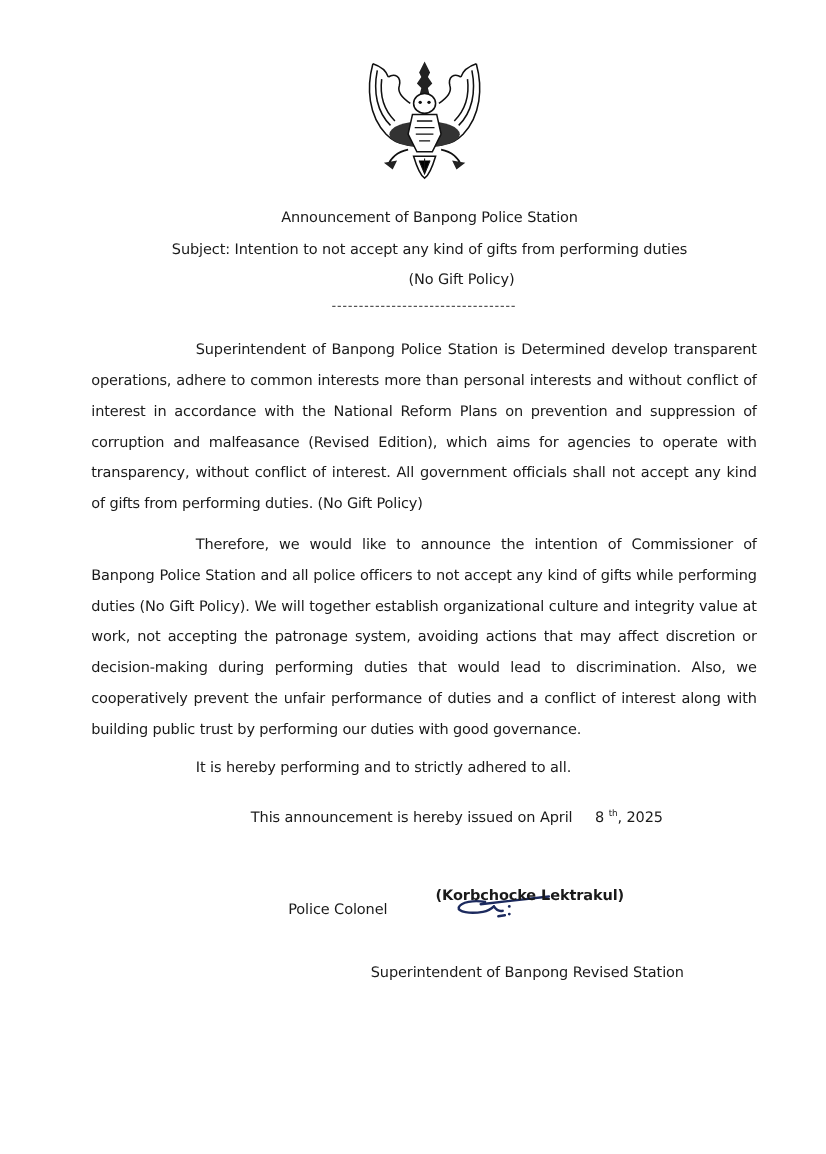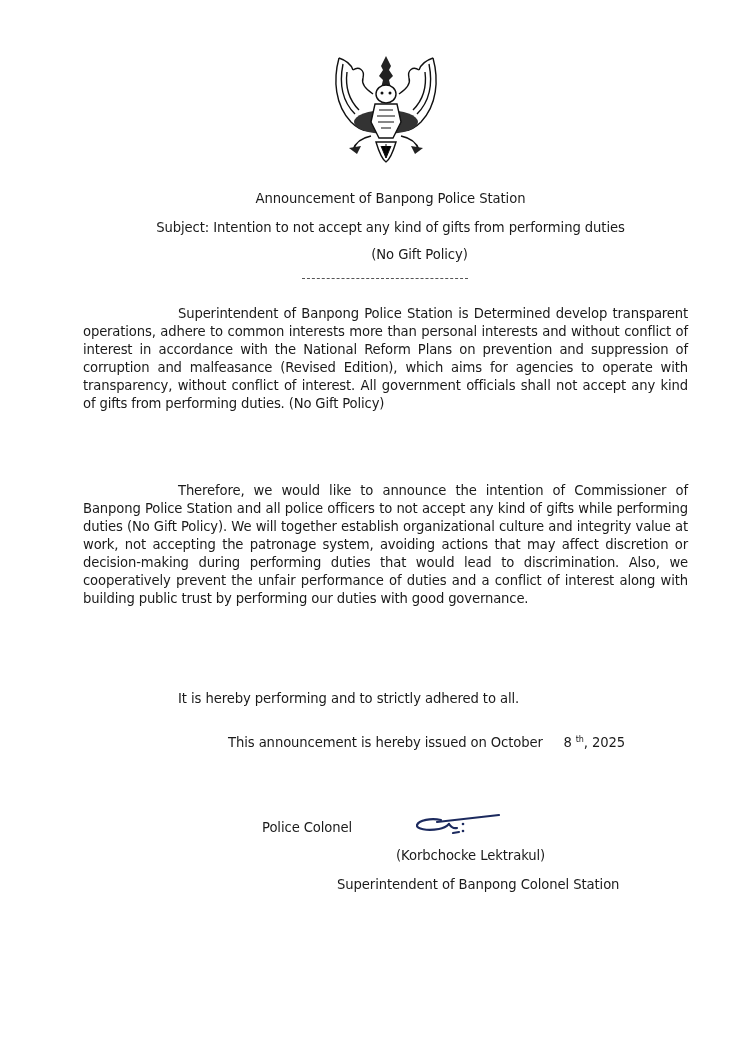--- a/index.html
+++ b/index.html
@@ -1,21 +1,21 @@
 <!DOCTYPE html>
 <html><head>
 <meta charset="utf-8">
 <style>
   html, body { margin: 0; padding: 0; background: #ffffff; }
   body { width: 751px; height: 1049px; position: relative; overflow: hidden;
          font-family: "DejaVu Sans", sans-serif; color: #1a1a1a; }
   .emblem { position: absolute; left: 331px; top: 50px; width: 110px; height: 115px; }
   .center-line { position: absolute; left: 15px; width: 751px; text-align: center; font-size: 13.2px; letter-spacing: -0.1px; }
   .divider { position: absolute; left: 302px; top: 278px; width: 166px; border-top: 1px dashed #555; }
-  .para { position: absolute; left: 83px; width: 605px; font-size: 13.2px; line-height: 18px;
+  .para { position: absolute; left: 83px; width: 605px; font-size: 13.2px; line-height: 28px;
           text-align: justify; text-indent: 95px; letter-spacing: -0.15px; }
   .line { position: absolute; font-size: 13.2px; white-space: nowrap; letter-spacing: -0.1px; }
   sup { font-size: 8px; }
   .signature { position: absolute; left: 413px; top: 812px; width: 90px; height: 26px; }
 </style>
 </head>
 <body>
 
 <svg class="emblem" viewBox="0 0 110 115">
   <g fill="none" stroke="#111" stroke-width="1.4">
@@ -54,28 +54,28 @@
 <div class="center-line" style="top:220px;">Subject: Intention to not accept any kind of gifts from performing duties</div>
 <div class="center-line" style="top:247px;padding-left:29px;">(No Gift Policy)</div>
 <div class="divider"></div>
 
 <p class="para" style="top:305px; margin:0;">Superintendent of Banpong Police Station is Determined develop transparent operations, adhere to common interests more than personal interests and without conflict of interest in accordance with the National Reform Plans on prevention and suppression of corruption and malfeasance (Revised Edition), which aims for agencies to operate with transparency, without conflict of interest. All government officials shall not accept any kind of gifts from performing duties. (No Gift Policy)</p>
 <p class="para" style="top:482px; margin:0;">Therefore, we would like to announce the intention of Commissioner of Banpong Police Station and all police officers to not accept any kind of gifts while performing duties (No Gift Policy). We will together establish organizational culture and integrity value at work, not accepting the patronage system, avoiding actions that may affect discretion or decision-making during performing duties that would lead to discrimination. Also, we cooperatively prevent the unfair performance of duties and a conflict of interest along with building public trust by performing our duties with good governance.</p>
 
 <div class="line" style="left:178px; top:691px;">It is hereby performing and to strictly adhered to all.</div>
 
 <div class="line" style="left:228px; top:735px;">
-  <span>This announcement is hereby issued on October</span>&nbsp;&nbsp;&nbsp;&nbsp;&nbsp;<span>8</span>&nbsp;<sup>th</sup><span>, 2025</span>
+  <span>This announcement is hereby issued on April</span>&nbsp;&nbsp;&nbsp;&nbsp;&nbsp;<span>8</span>&nbsp;<sup>th</sup><span>, 2025</span>
 </div>
 
 <div class="line" style="left:262px; top:820px;">Police Colonel</div>
 <svg class="signature" viewBox="0 0 90 26">
   <g fill="none" stroke="#1c2a5e" stroke-width="2.2" stroke-linecap="round">
     <path d="M28 8 C18 6 6 8 4 13 C3 17 14 19 26 17 C32 16 34 14 36 12"></path>
     <path d="M24 10 L86 3"></path>
     <path d="M36 12 C38 15 40 17 44 16"></path>
     <path d="M40 21 L46 20"></path>
   </g>
   <circle cx="50" cy="12" r="1.3" fill="#1c2a5e"></circle>
   <circle cx="50" cy="19" r="1.3" fill="#1c2a5e"></circle>
 </svg>
-<div class="line" style="left:396px; top:848px;">(Korbchocke Lektrakul)</div>
-<div class="line" style="left:337px; top:877px;">Superintendent of Banpong Colonel Station</div>
+<div class="line" style="left:396px; top:807px;font-weight:bold;">(Korbchocke Lektrakul)</div>
+<div class="line" style="left:337px; top:877px;">Superintendent of Banpong Revised Station</div>
 
 </body></html>

